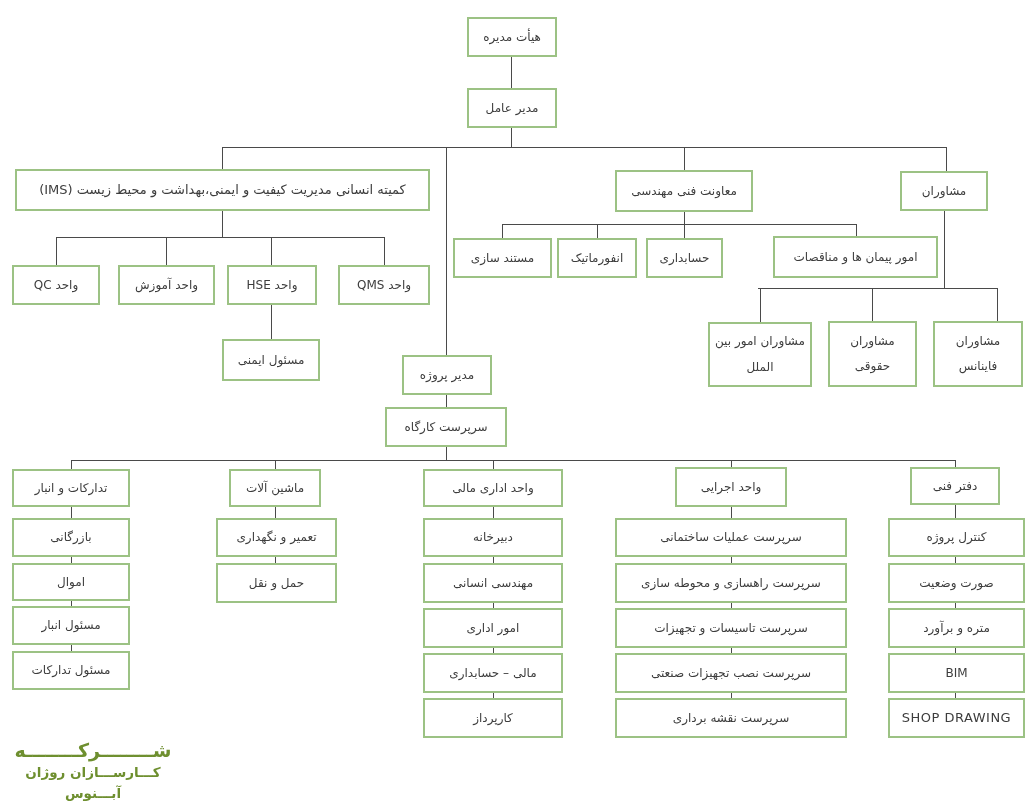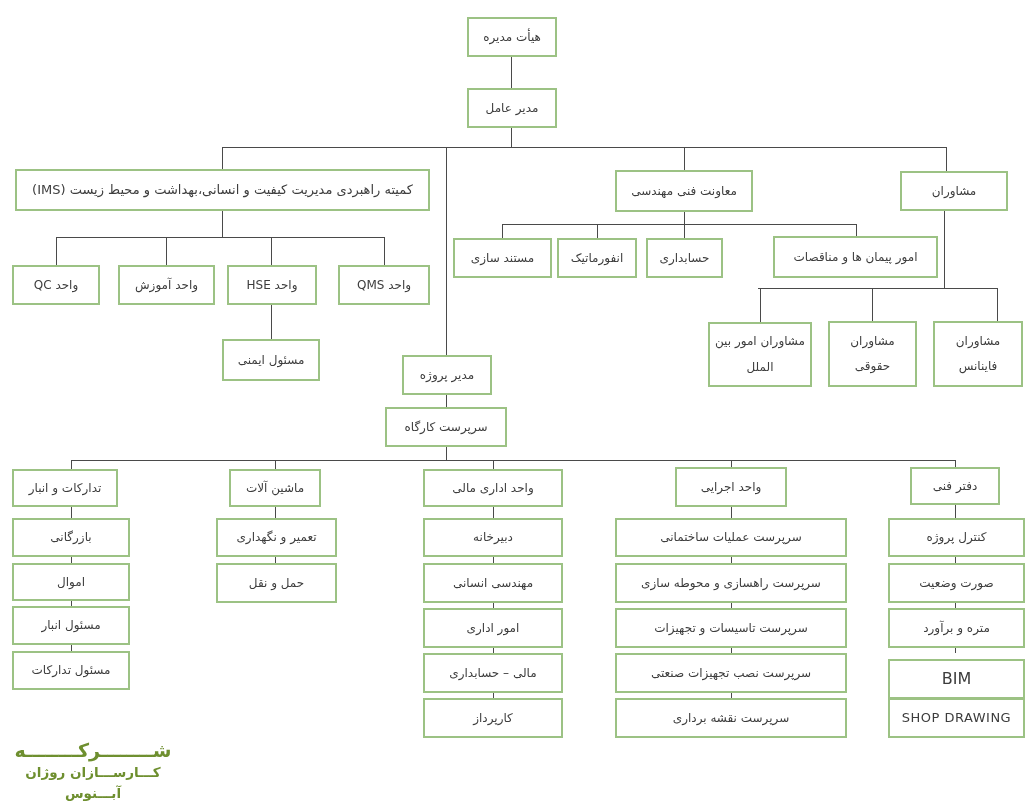--- a/index.html
+++ b/index.html
@@ -26,61 +26,61 @@
     text-align:center;
     direction:rtl;
     font-size:12px;
     line-height:1.25;
     padding:1px 3px;
     z-index:2;
   }
   .node.big{font-size:13px;white-space:nowrap;}
   .node.lh2{line-height:2.1;}
   .node.lat{direction:ltr;font-size:13px;letter-spacing:.5px;}
-  .node.lat-lg{direction:ltr;font-size:16px;margin-top:6px;}
+  .node.lat-lg{direction:ltr;font-size:12px;}
   .cline{position:absolute;background:var(--line);z-index:1;}
   .logo{
     position:absolute;left:8px;top:738px;width:170px;
     text-align:center;direction:rtl;
     color:var(--logo);font-weight:bold;z-index:3;
   }
   .logo .l1{font-size:19px;line-height:24px;}
   .logo .l2{font-size:13.5px;line-height:21px;}
 </style>
 </head>
 <body>
 
 <div id="canvas">
 
   <div class="node" style="left:467px;top:17px;width:90px;height:40px">هیأت مدیره</div>
   <div class="node" style="left:467px;top:88px;width:90px;height:40px">مدیر عامل</div>
 
-  <div class="node big" style="left:15px;top:169px;width:415px;height:42px">کمیته راهبردی مدیریت کیفیت و انسانی،بهداشت و محیط زیست (IMS)</div>
+  <div class="node big" style="left:15px;top:169px;width:415px;height:42px">کمیته انسانی مدیریت کیفیت و ایمنی،بهداشت و محیط زیست (IMS)</div>
   <div class="node" style="left:615px;top:170px;width:138px;height:42px">معاونت فنی مهندسی</div>
-  <div class="node" style="left:900px;top:171px;width:108px;height:40px">مشاوران</div>
+  <div class="node" style="left:900px;top:171px;width:88px;height:40px">مشاوران</div>
 
   <div class="node" style="left:12px;top:265px;width:88px;height:40px">واحد QC</div>
   <div class="node" style="left:118px;top:265px;width:97px;height:40px">واحد آموزش</div>
   <div class="node" style="left:227px;top:265px;width:90px;height:40px">واحد HSE</div>
   <div class="node" style="left:338px;top:265px;width:92px;height:40px">واحد QMS</div>
   <div class="node" style="left:222px;top:339px;width:98px;height:42px">مسئول ایمنی</div>
 
   <div class="node" style="left:453px;top:238px;width:99px;height:40px">مستند سازی</div>
   <div class="node" style="left:557px;top:238px;width:80px;height:40px">انفورماتیک</div>
   <div class="node" style="left:646px;top:238px;width:77px;height:40px">حسابداری</div>
   <div class="node" style="left:773px;top:236px;width:165px;height:42px">امور پیمان ها و مناقصات</div>
 
   <div class="node lh2" style="left:708px;top:322px;width:104px;height:65px">مشاوران امور بین الملل</div>
   <div class="node lh2" style="left:828px;top:321px;width:89px;height:66px">مشاوران حقوقی</div>
   <div class="node lh2" style="left:933px;top:321px;width:90px;height:66px">مشاوران فاینانس</div>
 
   <div class="node" style="left:402px;top:355px;width:90px;height:40px">مدیر پروژه</div>
   <div class="node" style="left:385px;top:407px;width:122px;height:40px">سرپرست کارگاه</div>
 
-  <div class="node" style="left:12px;top:469px;width:106px;height:38px">تدارکات و انبار</div>
+  <div class="node" style="left:12px;top:469px;width:118px;height:38px">تدارکات و انبار</div>
   <div class="node" style="left:12px;top:518px;width:118px;height:39px">بازرگانی</div>
   <div class="node" style="left:12px;top:563px;width:118px;height:38px">اموال</div>
   <div class="node" style="left:12px;top:606px;width:118px;height:39px">مسئول انبار</div>
   <div class="node" style="left:12px;top:651px;width:118px;height:39px">مسئول تدارکات</div>
 
   <div class="node" style="left:229px;top:469px;width:92px;height:38px">ماشین آلات</div>
   <div class="node" style="left:216px;top:518px;width:121px;height:39px">تعمیر و نگهداری</div>
   <div class="node" style="left:216px;top:563px;width:121px;height:40px">حمل و نقل</div>
 
   <div class="node" style="left:423px;top:469px;width:140px;height:38px">واحد اداری مالی</div>

